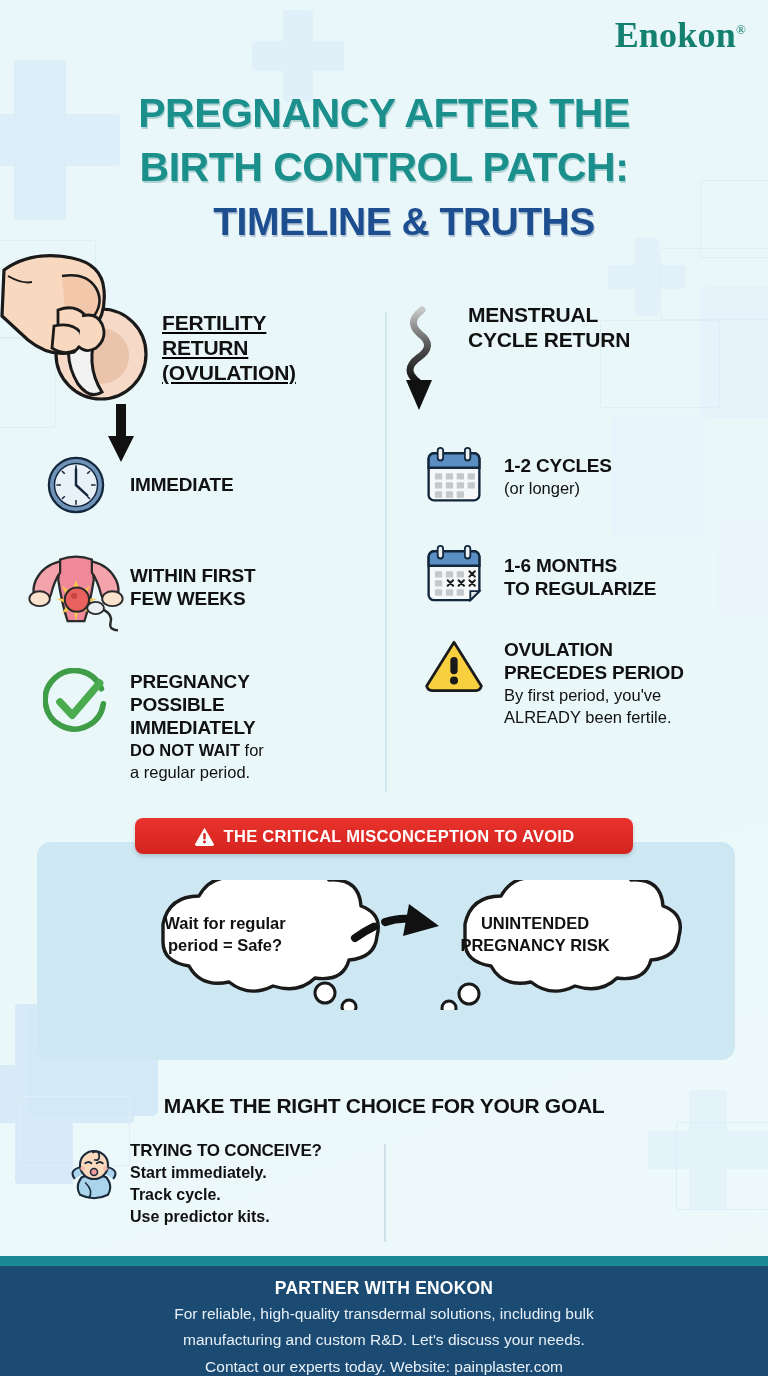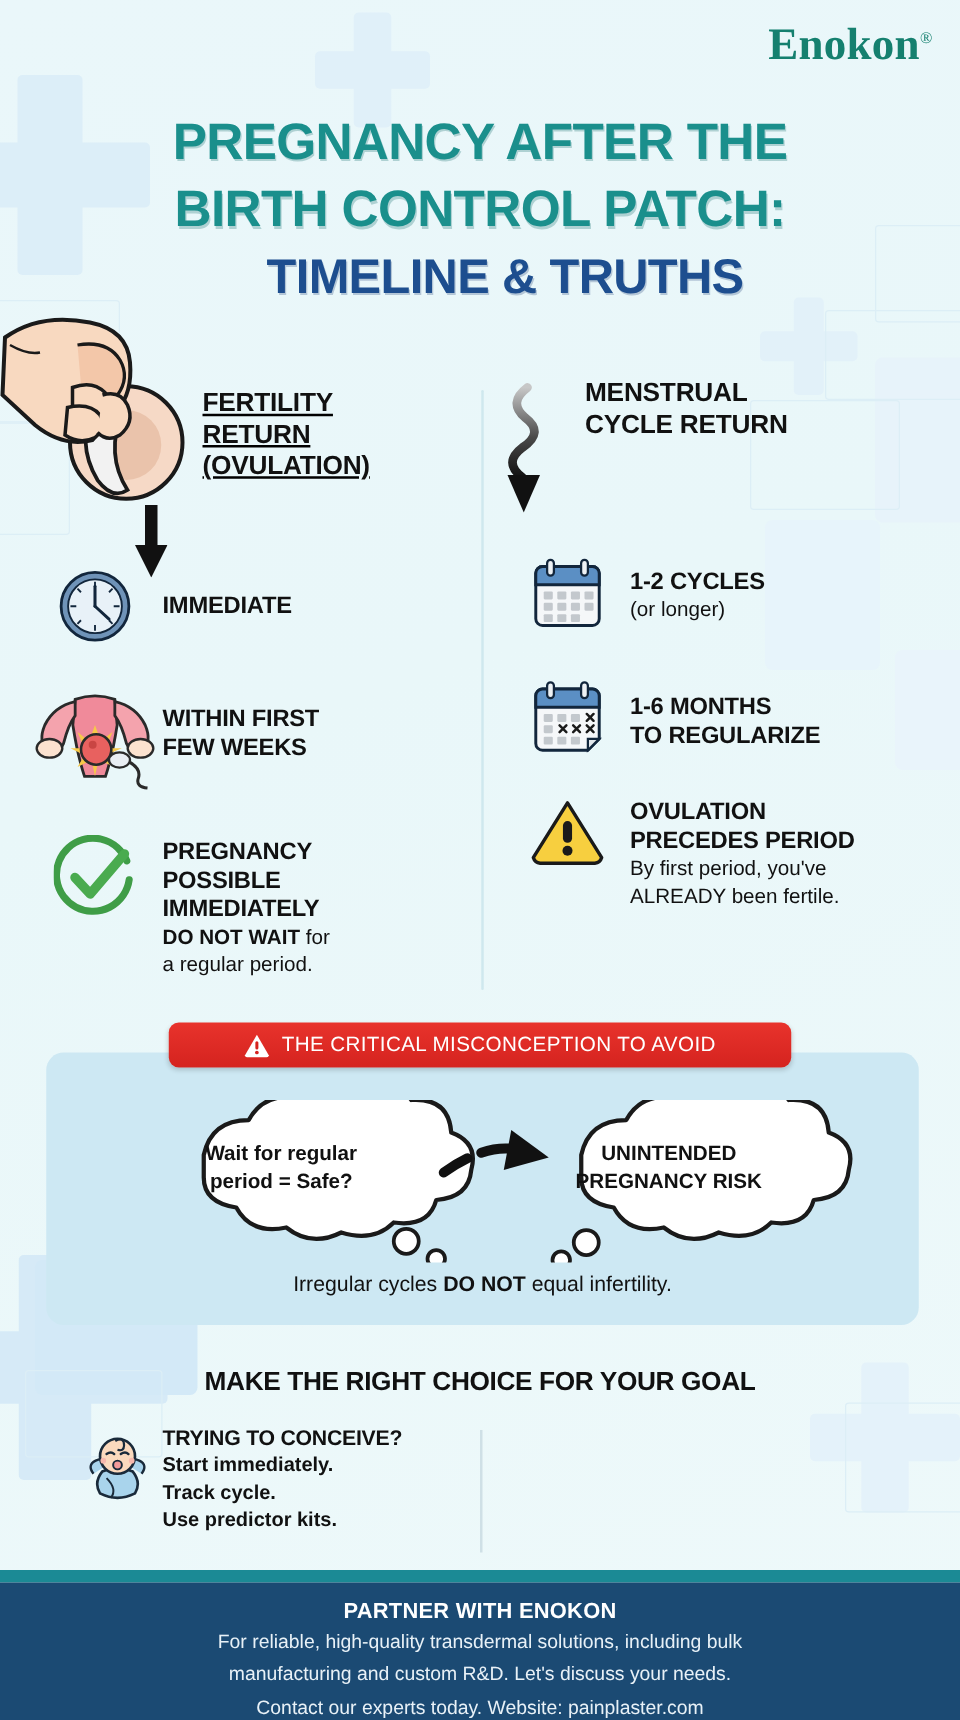--- a/index.html
+++ b/index.html
@@ -70,21 +70,21 @@
   .row .sub b { font-weight:bold;text-align:right; }
 
   
   .mis-panel { position:absolute; left:37px; top:842px; width:698px; height:218px;
                background:#cde8f3; border-radius:14px; z-index:4; }
   .mis-banner { position:absolute; left:135px; top:818px; width:498px; height:36px;
                 background:#e02b26; border-radius:8px; z-index:6;
                 display:flex; align-items:center; justify-content:center; gap:9px;
                 box-shadow:0 2px 4px rgba(0,0,0,.18);
                 background:linear-gradient(180deg,#e8332c 0%,#d5231f 100%); }
-  .mis-banner .label { color:#fff; font-size:16.5px; font-weight:normal; letter-spacing:.3px; }
+  .mis-banner .label { color:#fff; font-size:16.5px; font-weight:bold; letter-spacing:.3px; }
   .clouds { position:absolute; left:37px; top:880px; width:698px; height:130px; z-index:6; }
   .cloud-txt { position:absolute; text-align:center; font-size:16.5px; font-weight:bold;
                color:#111; line-height:22px; }
   .mis-foot { position:absolute; left:37px; top:1018px; width:698px; text-align:center;
               font-size:17px; color:#111; z-index:6; }
   .mis-foot b { font-weight:bold; }
 
   
   .goal-title { position:absolute; top:1094px; left:0; width:768px; text-align:center;
                 font-size:21px; font-weight:bold; color:#111; letter-spacing:-0.3px; z-index:5; }
@@ -385,23 +385,20 @@
     <div class="cloud-txt" style="left:88px; top:32px; width:200px;">
       <div>Wait for regular</div>
       <div>period = Safe?</div>
     </div>
     <div class="cloud-txt" style="left:392px; top:32px; width:212px;">
       <div>UNINTENDED</div>
       <div>PREGNANCY RISK</div>
     </div>
   </div>
 
-  <div class="mis-foot">
-    <span>Irregular cycles </span><b>DO NOT</b><span> equal infertility.</span>
-  </div>
 
   <div class="goal-title">MAKE THE RIGHT CHOICE FOR YOUR GOAL</div>
 
   <div class="goal-row">
     <div class="goal-divider"></div>
 
     <div class="goal-col a">
       <div class="gico">
         <svg viewBox="0 0 64 64" width="56" height="56">
           <path d="M10 40 q-6 -8 2 -12 q8 -4 14 2" fill="#a9d4ec" stroke="#1a2a3a" stroke-width="2.2"></path>

